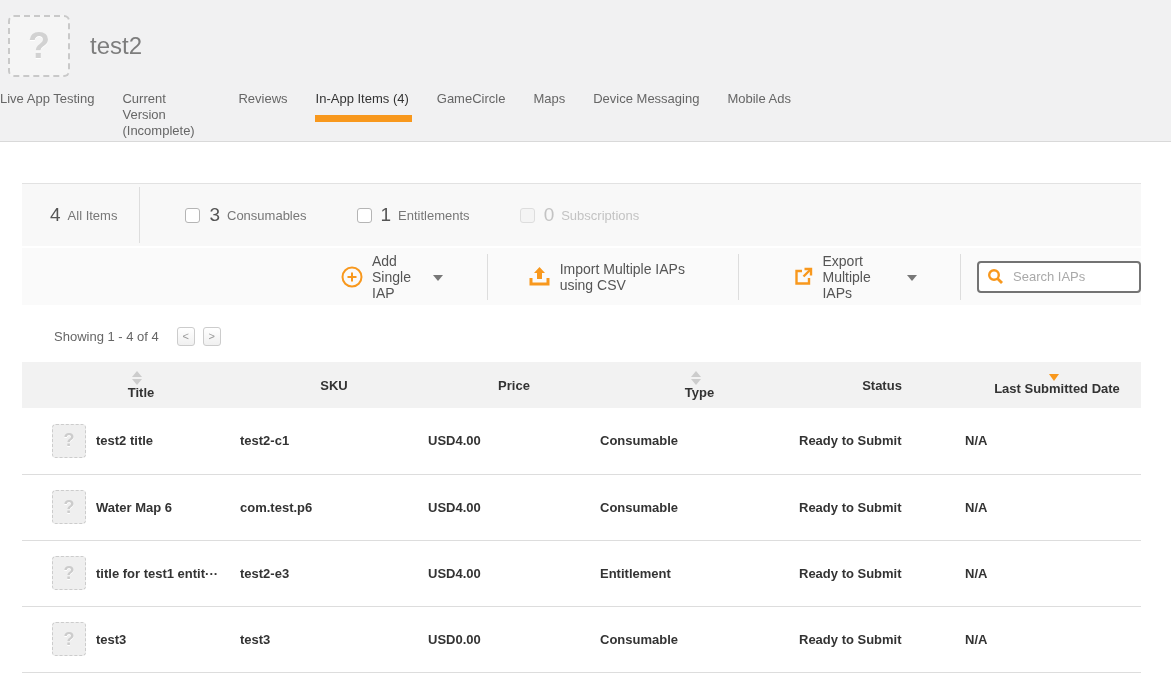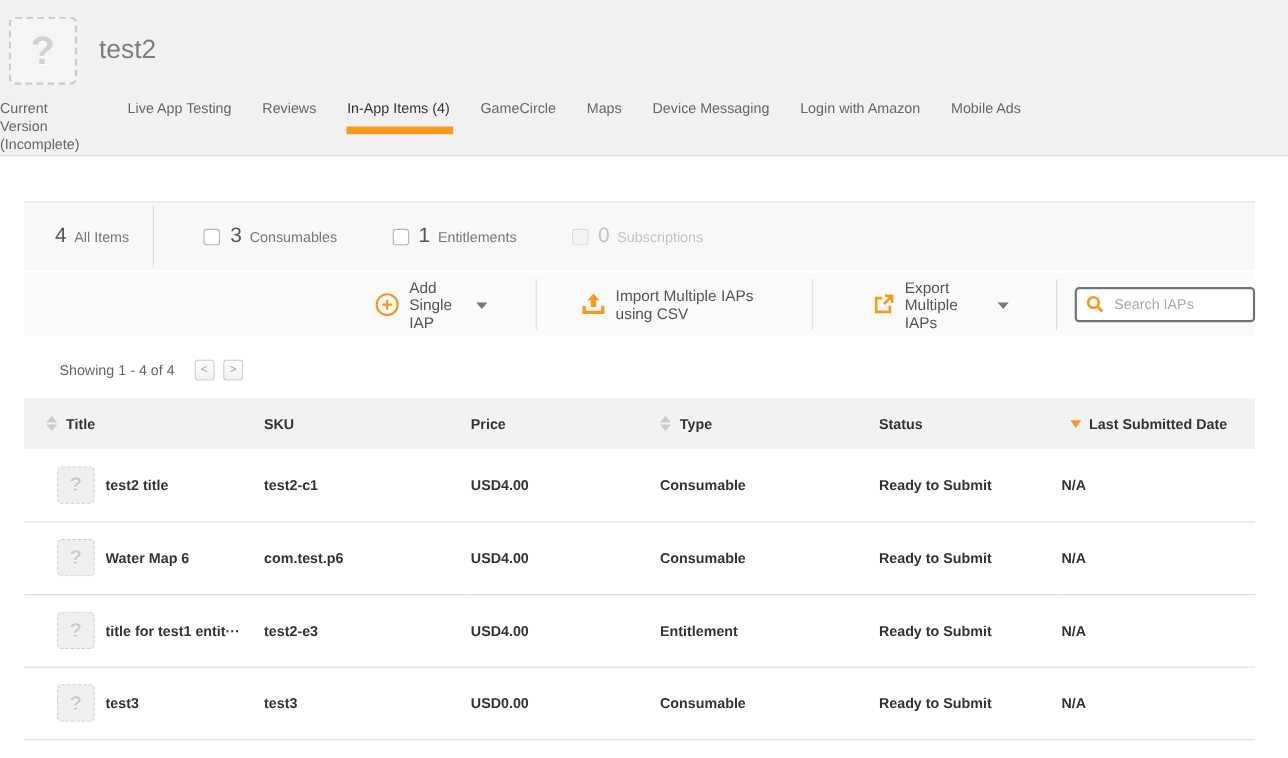--- a/index.html
+++ b/index.html
@@ -116,21 +116,21 @@
 
   
   table.iap-table { border-collapse:collapse; width:1119px; margin-top:16px; table-layout:fixed; }
   col.c-title { width:218px; } col.c-sku { width:188px; } col.c-price { width:172px; }
   col.c-type { width:199px; } col.c-status { width:166px; } col.c-date { width:176px; }
   thead th {
     background:#f2f2f2; height:46px;
     font-size:13px; font-weight:bold; color:#333;
     text-align:left; vertical-align:middle; padding:0;
   }
-  th .th-inner { display:flex; align-items:center; }
+  th .th-inner { display:flex; align-items:center;flex-direction:column; }
   .sort-stack { display:inline-flex; flex-direction:column; margin-right:8px; cursor:pointer; }
   .sort-stack .up {
     width:0; height:0; border-left:5px solid transparent; border-right:5px solid transparent;
     border-bottom:6px solid #ccc; margin-bottom:2px;
   }
   .sort-stack .down {
     width:0; height:0; border-left:5px solid transparent; border-right:5px solid transparent;
     border-top:6px solid #ccc;
   }
   .sort-desc {
@@ -156,31 +156,30 @@
 </style>
 </head>
 <body>
 
 <div class="top-header">
   <div class="app-row">
     <div class="app-icon">?</div>
     <div class="app-title">test2</div>
   </div>
   <nav class="tabs">
+    <div class="tab">Live App Testing</div>
     <div class="tab wrap">
       <span>Current Version</span>
       <span class="sublabel">(Incomplete)</span>
     </div>
-    <div class="tab">Live App Testing</div>
     <div class="tab">Reviews</div>
     <div class="tab active">In-App Items (4)</div>
     <div class="tab">GameCircle</div>
     <div class="tab">Maps</div>
     <div class="tab">Device Messaging</div>
-    <div class="tab">Login with Amazon</div>
     <div class="tab">Mobile Ads</div>
   </nav>
 </div>
 
 <div class="container">
 
   <div class="filter-bar">
     <div class="filter-group fg-all">
       <span class="filter-count">4</span>
       <span class="filter-label">All Items</span>

